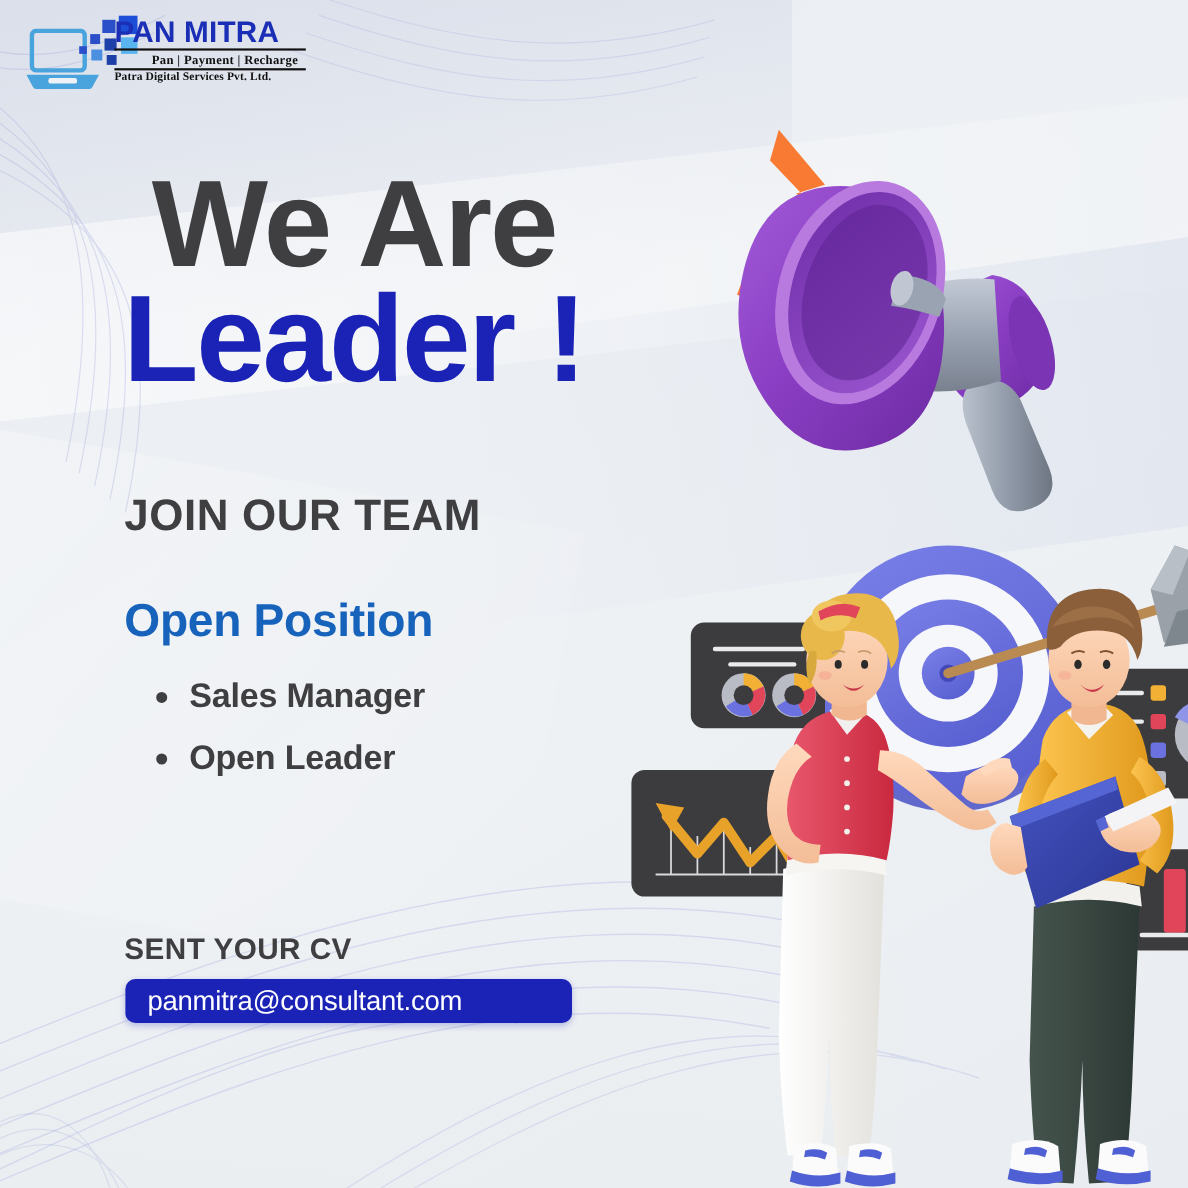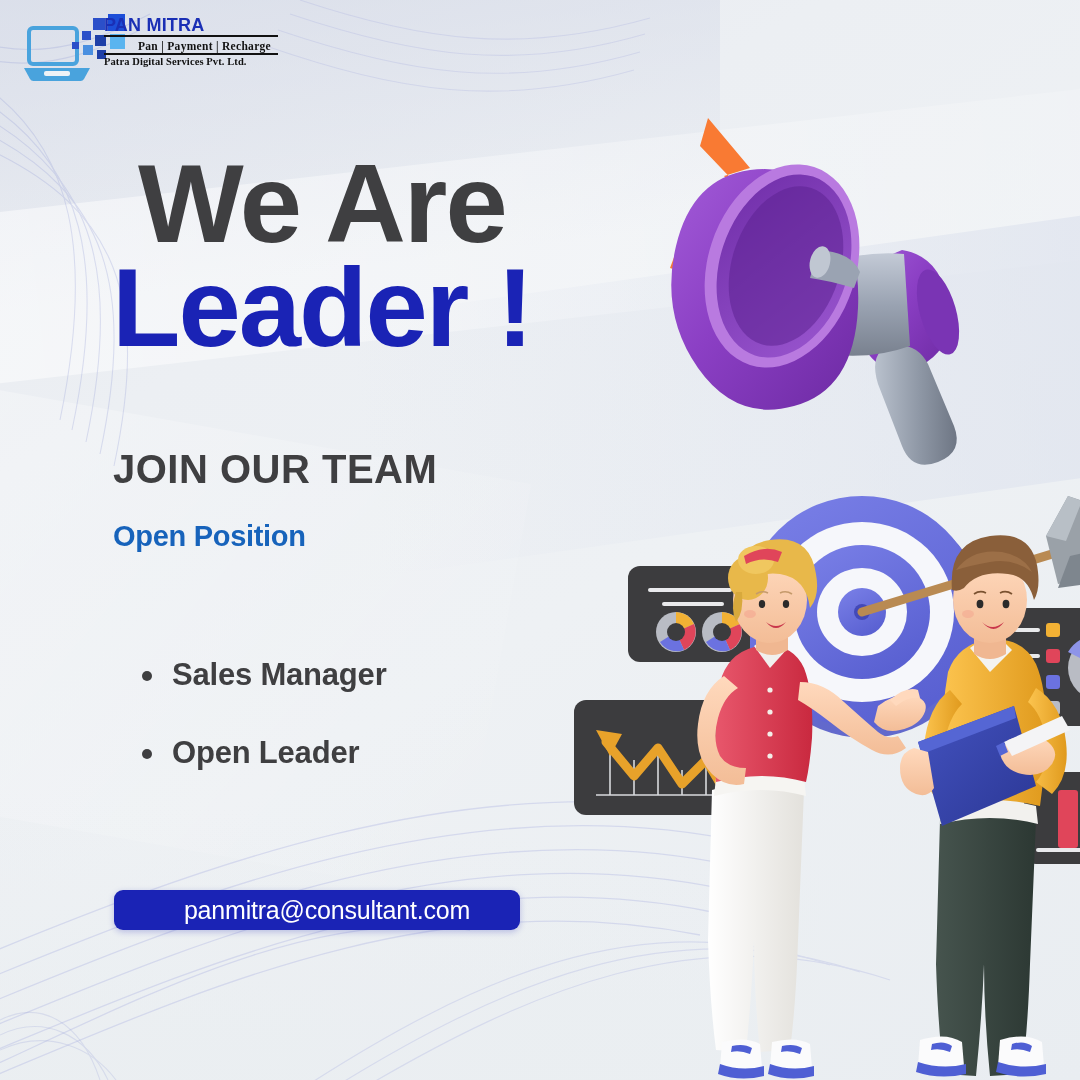--- a/index.html
+++ b/index.html
@@ -30,52 +30,52 @@
   .facet-e{top:420px;left:-200px;width:700px;height:420px;
     background:linear-gradient(120deg,rgba(255,255,255,.35),rgba(255,255,255,0));
     transform:rotate(10deg);}
   .svg-deco{position:absolute;inset:0;width:1080px;height:1080px;pointer-events:none;}
 
   
   .logo{position:absolute;left:22px;top:10px;width:255px;height:82px;}
   .logo-laptop{position:absolute;left:0;top:16px;width:70px;height:58px;}
   .logo-pix{position:absolute;left:46px;top:4px;width:66px;height:52px;}
   .logo-text{position:absolute;left:82px;top:6px;width:176px;}
-  .logo-name{font-size:18px;font-weight:bold;color:#1a2fb5;letter-spacing:.2px;
+  .logo-name{font-size:27px;font-weight:bold;color:#1a2fb5;letter-spacing:.2px;
     line-height:1;font-family:"Liberation Sans",sans-serif;white-space:nowrap;}
   .logo-tag{font-size:11.5px;font-weight:bold;color:#111;letter-spacing:.3px;
     margin-top:3px;white-space:nowrap;font-family:"Liberation Serif",serif;margin-left:34px;}
   .logo-rule{height:2px;background:#111;margin:1px 0 1px 0;width:174px;}
   .logo-sub{font-size:10.5px;font-weight:bold;color:#111;letter-spacing:.1px;
     white-space:nowrap;font-family:"Liberation Serif",serif;}
 
   
   .headline{position:absolute;left:112px;top:152px;}
   .h-we{font-size:112px;line-height:.92;font-weight:bold;color:#3f3f41;
     letter-spacing:-2px;margin:0;text-align:center;}
   .h-hire{font-size:112px;line-height:.95;font-weight:bold;color:#1a23b5;
     letter-spacing:-2px;margin:0;}
   .join{position:absolute;left:113px;top:447px;font-size:40px;font-weight:bold;
     color:#3f3f41;letter-spacing:.5px;}
-  .openpos{position:absolute;left:113px;top:520px;font-size:29px;font-weight:bold;
+  .openpos{position:absolute;left:113px;top:540px;font-size:42px;font-weight:bold;
     color:#1763bb;letter-spacing:-.3px;}
 
   
   .positions{position:absolute;left:134px;top:615px;margin:0;padding:0;list-style:none;}
   .positions li{position:relative;padding-left:38px;margin-bottom:20px;
-    font-size:31px;font-weight:bold;color:#3f3f41;letter-spacing:-.2px;margin-top:42px;}
+    font-size:31px;font-weight:bold;color:#3f3f41;letter-spacing:-.2px;}
   .positions li:before{content:"";position:absolute;left:8px;top:14px;
     width:10px;height:10px;border-radius:50%;background:#3f3f41;}
 
   
   .cv-label{position:absolute;left:113px;top:848px;font-size:27px;font-weight:bold;
     color:#3f3f41;letter-spacing:.4px;}
   .cv-pill{position:absolute;left:114px;top:890px;height:40px;width:406px;
     background:#1a23b5;border-radius:9px;display:flex;align-items:center;
-    box-shadow:0 2px 6px rgba(26,35,181,.25);justify-content:center;}
+    box-shadow:0 2px 6px rgba(26,35,181,.25);}
   .cv-pill span{color:#fff;font-size:25px;letter-spacing:-.2px;margin-left:20px;}
 
   
   .art{position:absolute;inset:0;pointer-events:none;}
 </style>
 </head>
 <body>
 
 <div class="poster">
 
@@ -421,17 +421,18 @@
   </div>
 
   <div class="join">JOIN OUR TEAM</div>
   <div class="openpos">Open Position</div>
 
   <ul class="positions">
     <li>Sales Manager</li>
     <li>Open Leader</li>
   </ul>
 
+  <div class="cv-label">SENT YOUR CV</div>
   <div class="cv-pill">
     <span>panmitra@consultant.com</span>
   </div>
 
 </div>
 
 </body></html>

